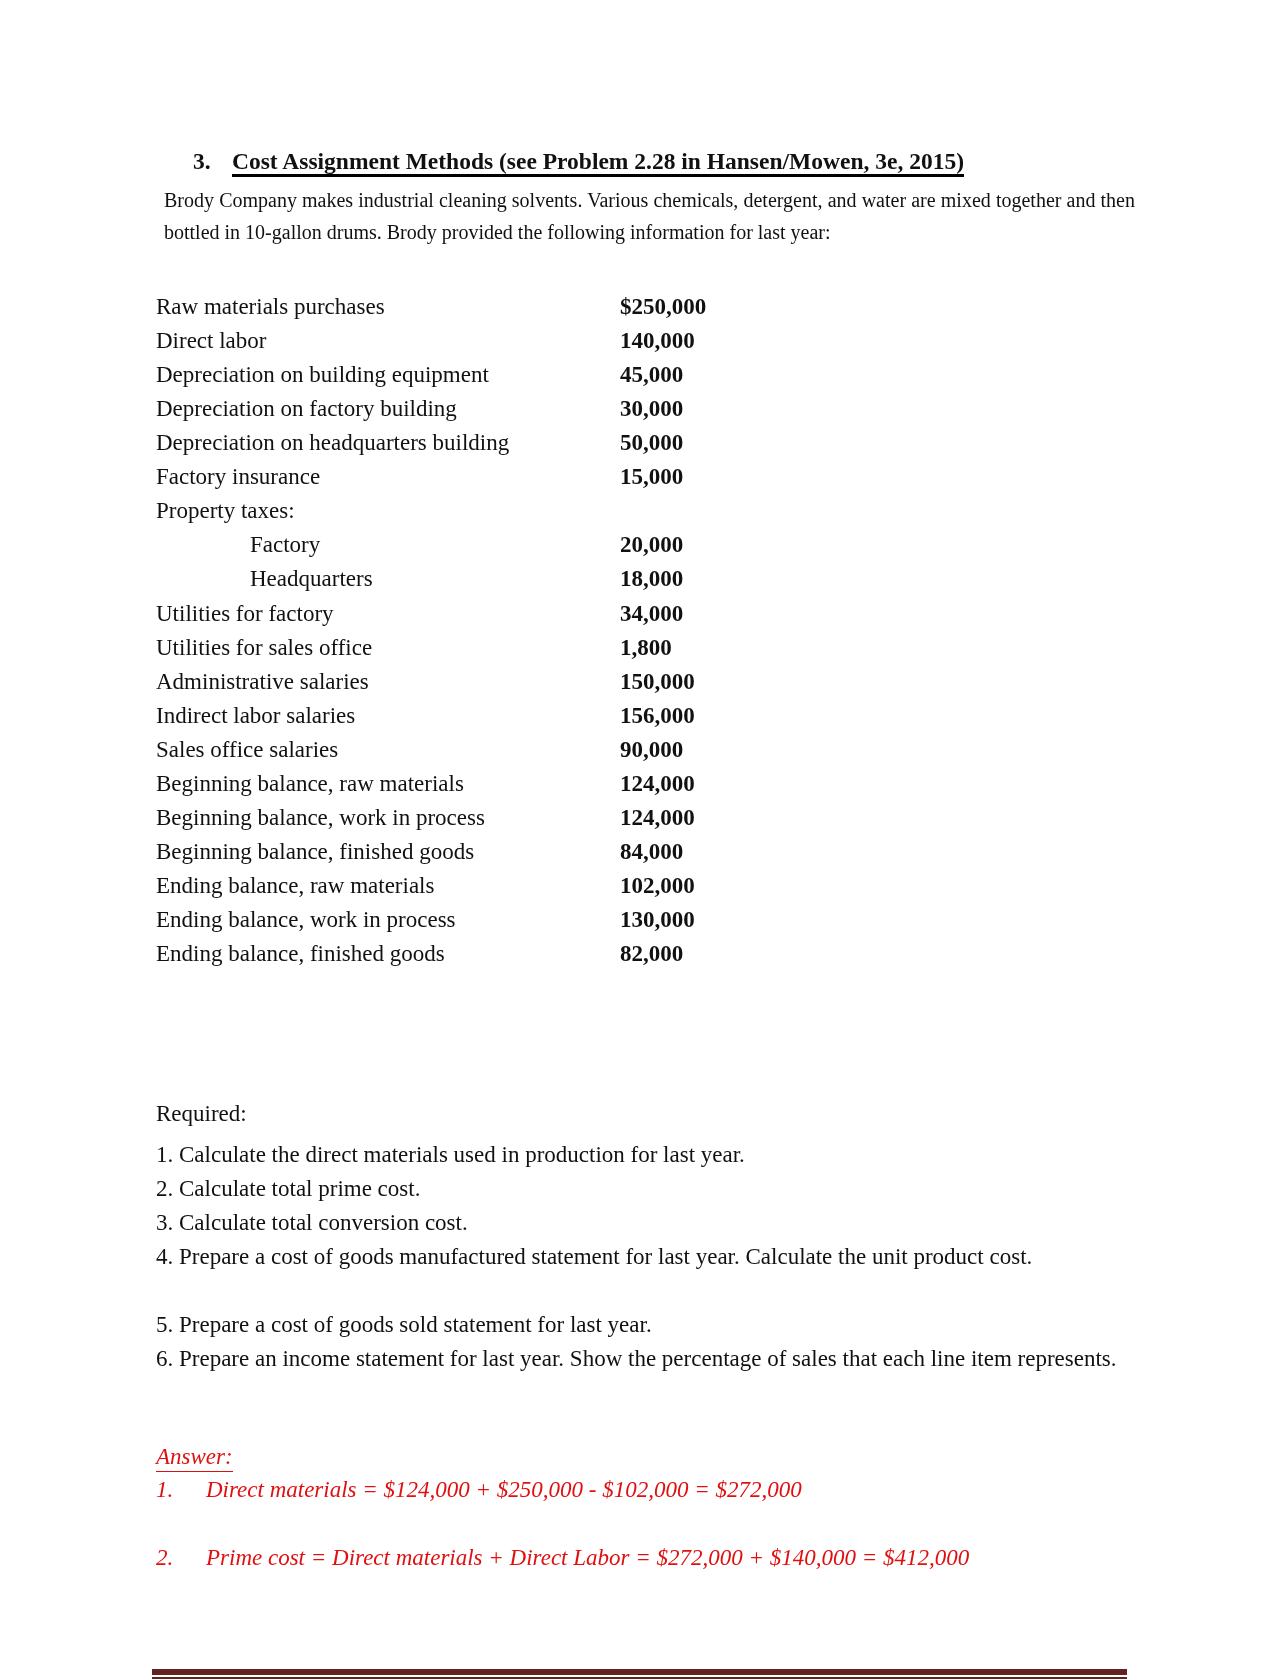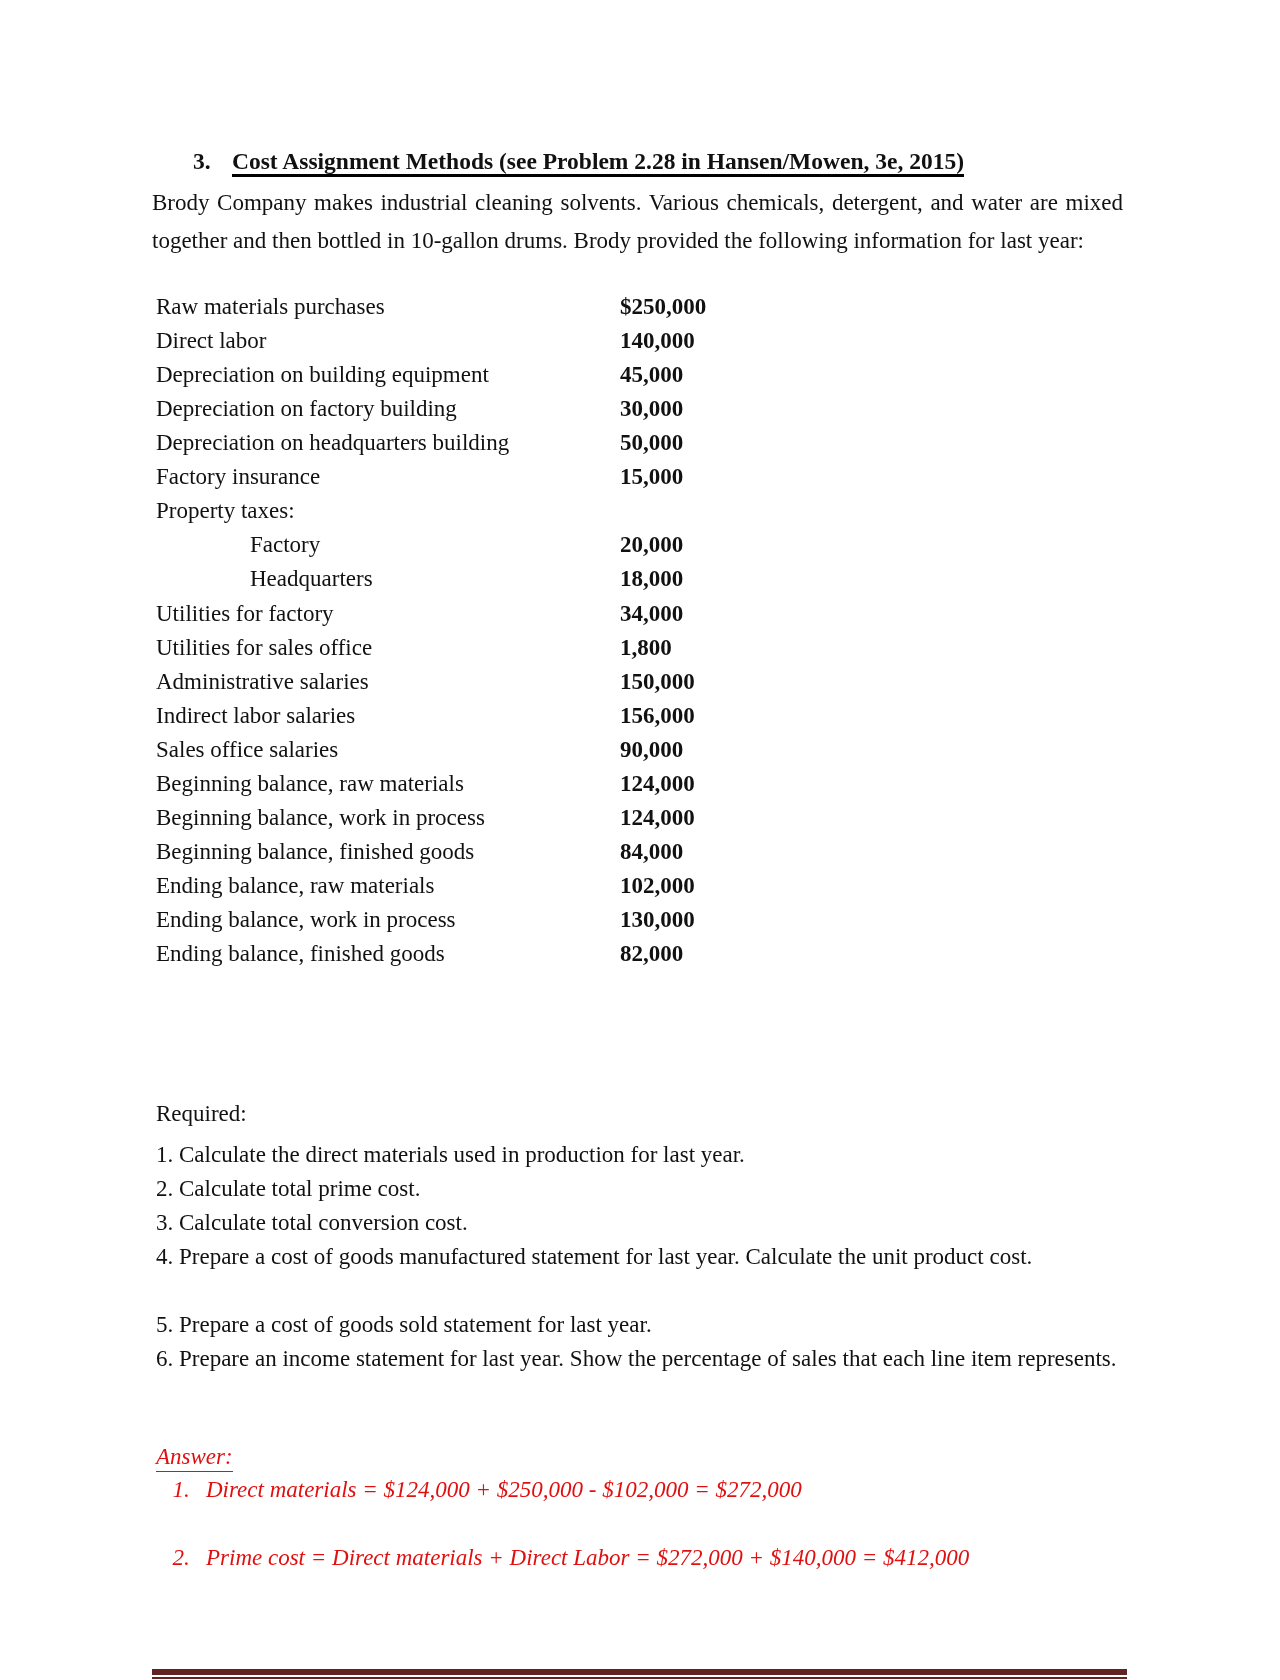--- a/index.html
+++ b/index.html
@@ -3,32 +3,32 @@
 <meta charset="utf-8">
 <style>
   html, body { margin: 0; padding: 0; background: #ffffff; }
   body { width: 1280px; height: 1680px; position: relative; overflow: hidden;
          font-family: "Liberation Serif", "DejaVu Serif", serif; color: #111; }
   .page { position: absolute; left: 0; top: 0; width: 1057px; height: 1680px; }
   .abs { position: absolute; white-space: nowrap; }
   .title { left: 193px; top: 148px; font-size: 23.5px; font-weight: bold; }
   .title .num { display: inline-block; width: 39px; }
   .title .txt { border-bottom: 3px solid #000; padding-bottom: 0px; }
-  .para { position: absolute; left: 152px; width: 971px; font-size: 23px; line-height: 38px;
+  .para { position: absolute; left: 164px; width: 971px; font-size: 20px; line-height: 32px;
           text-align: justify; text-align-last: left; white-space: normal; }
   .intro { top: 184px; }
   .row { position: absolute; left: 156px; height: 34px; font-size: 23px; line-height: 34px; }
   .row .lbl { position: absolute; left: 0; white-space: nowrap; }
   .row .lbl.indent { left: 76px; margin-left: 18px; }
   .row .val { position: absolute; left: 464px; white-space: nowrap; font-weight: bold; }
   .after { top: 1004px; }
   .req-title { left: 156px; top: 1101px; font-size: 23px; font-weight: normal; }
   .req-item { position: absolute; left: 156px; width: 971px; font-size: 23px; line-height: 34px;
               text-align: justify; text-align-last: left; }
-  .ans { color: #e01010; font-style: italic; font-size: 23px; text-align: center; }
+  .ans { color: #e01010; font-style: italic; font-size: 23px; }
   .ans-title { left: 156px; top: 1444px; border-bottom: 1.5px solid #e01010; padding-bottom: 1px; }
   .ans-line { left: 156px; }
   .ans-line .n { display: inline-block; width: 50px; font-style: italic; }
   .footer-thick { position: absolute; left: 152px; top: 1669px; width: 975px; height: 6px; background: #622423; }
   .footer-thin { position: absolute; left: 152px; top: 1677px; width: 975px; height: 2px; background: #622423; }
 </style>
 </head>
 <body>
 
 <div class="page">

